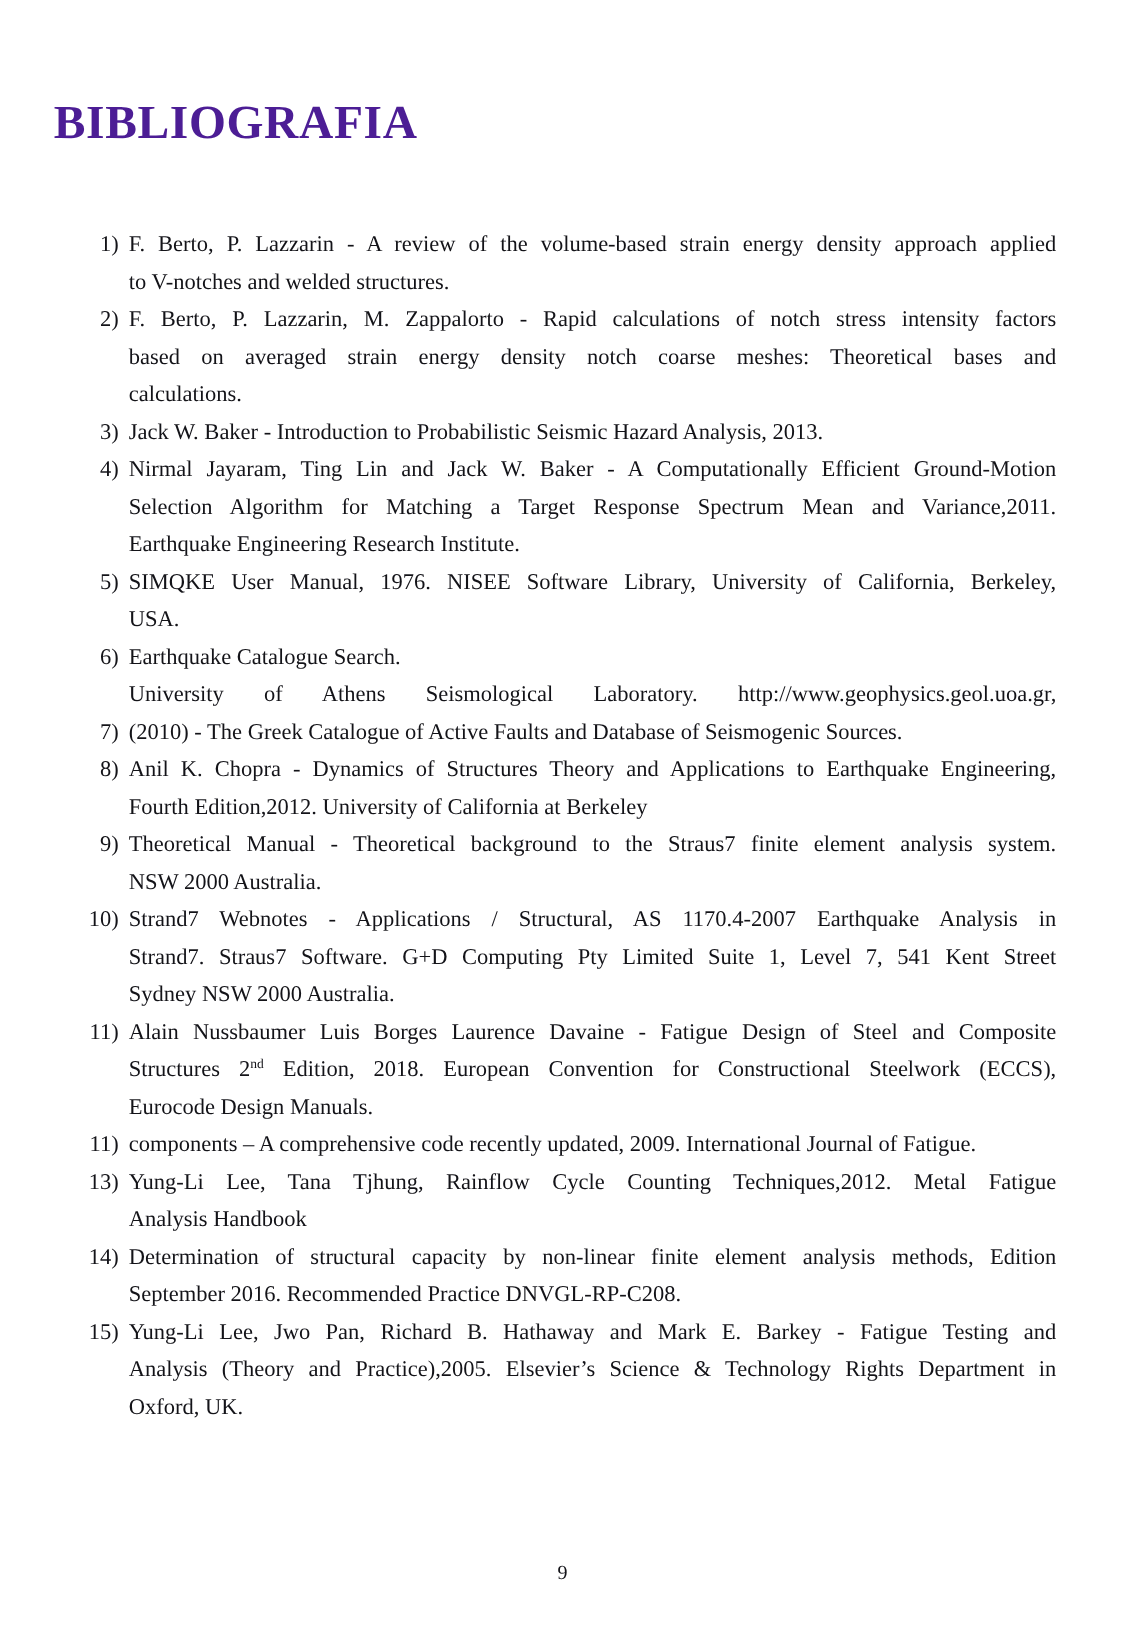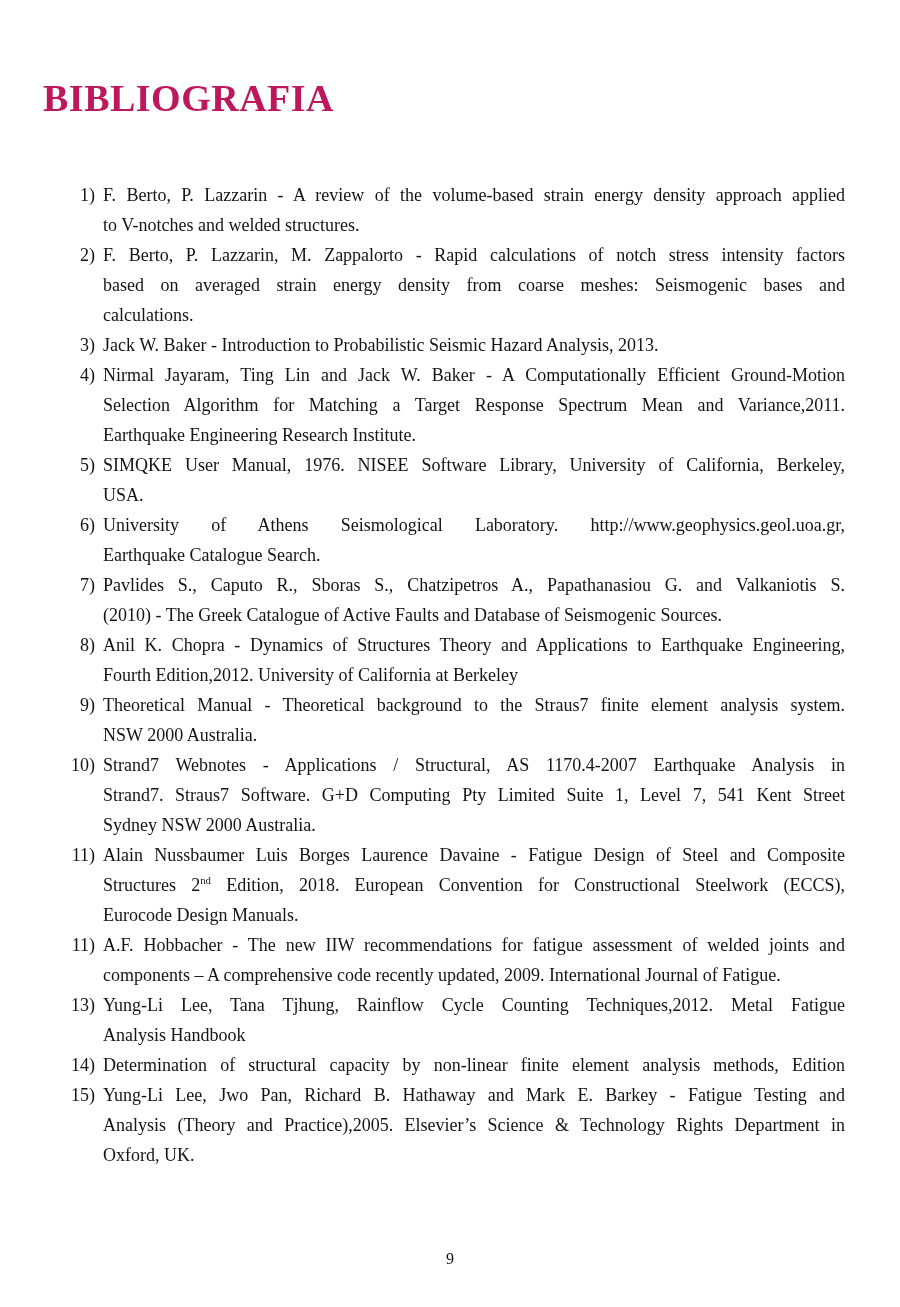--- a/index.html
+++ b/index.html
@@ -17,21 +17,21 @@
     overflow: hidden;
   }
   .doc-title {
     position: absolute;
     left: 43px;
     top: 78px;
     margin: 0;
     font-size: 38px;
     font-weight: bold;
     letter-spacing: 0.5px;
-    color: #be185d;
+    color: #4c1d95;
     line-height: 1.1;
   }
   .refs {
     position: absolute;
     left: 103px;
     top: 180px;
     width: 742px;
     margin: 0;
     padding: 0;
     list-style: none;
@@ -86,21 +86,21 @@
 
     <li class="ref">
       <span class="marker">1)</span>
       <div class="line">F. Berto, P. Lazzarin - A review of the volume-based strain energy density approach applied</div>
       <div class="line last">to V-notches and welded structures.</div>
     </li>
 
     <li class="ref">
       <span class="marker">2)</span>
       <div class="line">F. Berto, P. Lazzarin, M. Zappalorto - Rapid calculations of notch stress intensity factors</div>
-      <div class="line">based on averaged strain energy density from coarse meshes: Seismogenic bases and</div>
+      <div class="line">based on averaged strain energy density notch coarse meshes: Theoretical bases and</div>
       <div class="line last">calculations.</div>
     </li>
 
     <li class="ref">
       <span class="marker">3)</span>
       <div class="line last">Jack W. Baker - Introduction to Probabilistic Seismic Hazard Analysis, 2013.</div>
     </li>
 
     <li class="ref">
       <span class="marker">4)</span>
@@ -110,27 +110,26 @@
     </li>
 
     <li class="ref">
       <span class="marker">5)</span>
       <div class="line">SIMQKE User Manual, 1976. NISEE Software Library, University of California, Berkeley,</div>
       <div class="line last">USA.</div>
     </li>
 
     <li class="ref">
       <span class="marker">6)</span>
+      <div class="line last">Earthquake Catalogue Search.</div>
       <div class="line"><span>University of Athens Seismological Laboratory. </span><span>http://www.geophysics.geol.uoa.gr</span><span>,</span></div>
-      <div class="line last">Earthquake Catalogue Search.</div>
     </li>
 
     <li class="ref">
       <span class="marker">7)</span>
-      <div class="line">Pavlides S., Caputo R., Sboras S., Chatzipetros A., Papathanasiou G. and Valkaniotis S.</div>
       <div class="line last">(2010) - The Greek Catalogue of Active Faults and Database of Seismogenic Sources.</div>
     </li>
 
     <li class="ref">
       <span class="marker">8)</span>
       <div class="line">Anil K. Chopra - Dynamics of Structures Theory and Applications to Earthquake Engineering,</div>
       <div class="line last">Fourth Edition,2012. University of California at Berkeley</div>
     </li>
 
     <li class="ref">
@@ -148,33 +147,33 @@
 
     <li class="ref">
       <span class="marker">11)</span>
       <div class="line">Alain Nussbaumer Luis Borges Laurence Davaine - Fatigue Design of Steel and Composite</div>
       <div class="line"><span>Structures 2</span><sup class="ord">nd</sup><span> Edition, 2018. European Convention for Constructional Steelwork (ECCS),</span></div>
       <div class="line last">Eurocode Design Manuals.</div>
     </li>
 
     <li class="ref">
       <span class="marker">11)</span>
-      <div class="line">A.F. Hobbacher - The new IIW recommendations for fatigue assessment of welded joints and</div>
       <div class="line last">components – A comprehensive code recently updated, 2009. International Journal of Fatigue.</div>
     </li>
 
     <li class="ref">
       <span class="marker">13)</span>
       <div class="line">Yung-Li Lee, Tana Tjhung, Rainflow Cycle Counting Techniques,2012. Metal Fatigue</div>
       <div class="line last">Analysis Handbook</div>
     </li>
 
     <li class="ref">
       <span class="marker">14)</span>
       <div class="line">Determination of structural capacity by non-linear finite element analysis methods, Edition</div>
+      <div class="line last">September 2016. Recommended Practice DNVGL-RP-C208.</div>
     </li>
 
     <li class="ref">
       <span class="marker">15)</span>
       <div class="line">Yung-Li Lee, Jwo Pan, Richard B. Hathaway and Mark E. Barkey - Fatigue Testing and</div>
       <div class="line">Analysis (Theory and Practice),2005. Elsevier’s Science &amp; Technology Rights Department in</div>
       <div class="line last">Oxford, UK.</div>
     </li>
 
   </ol>

